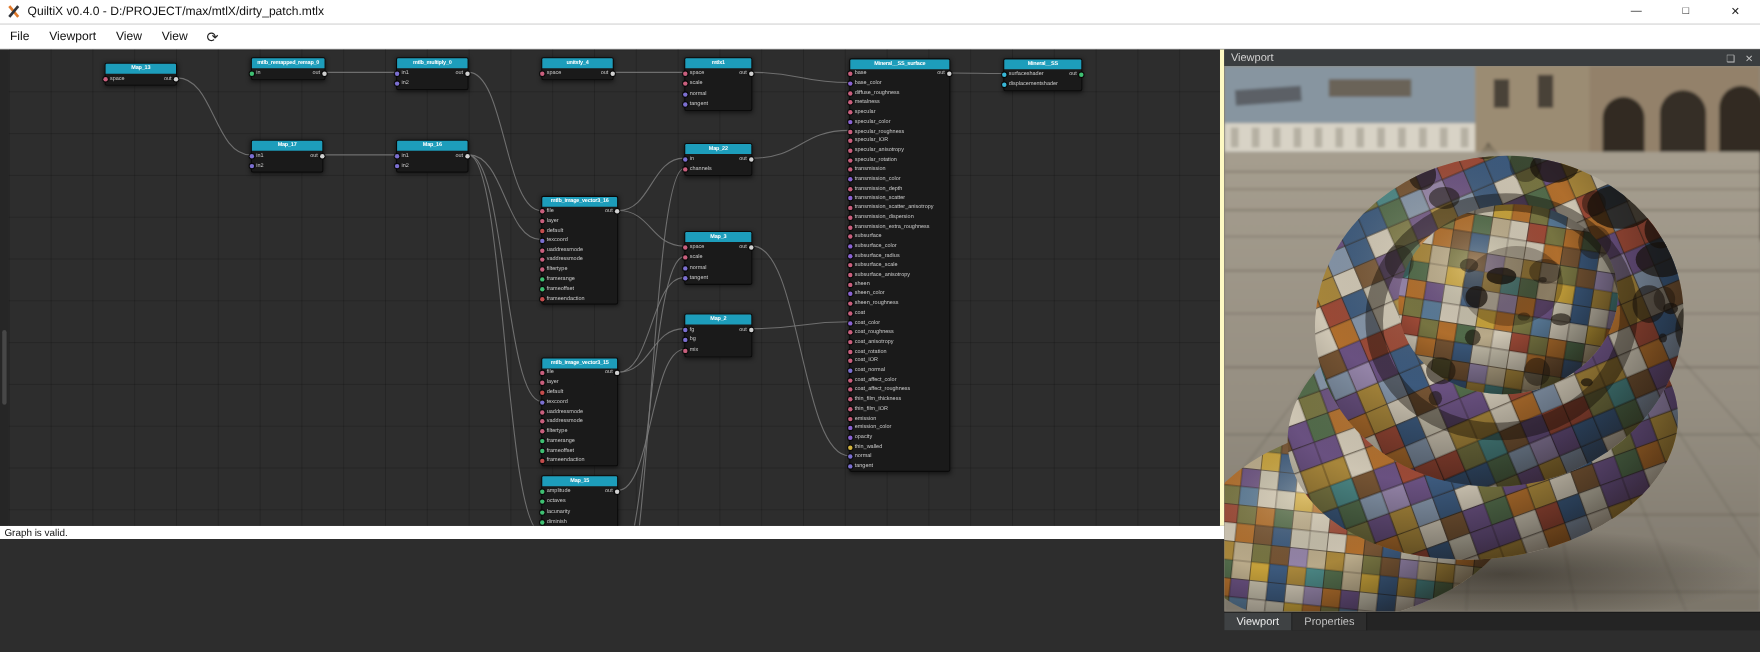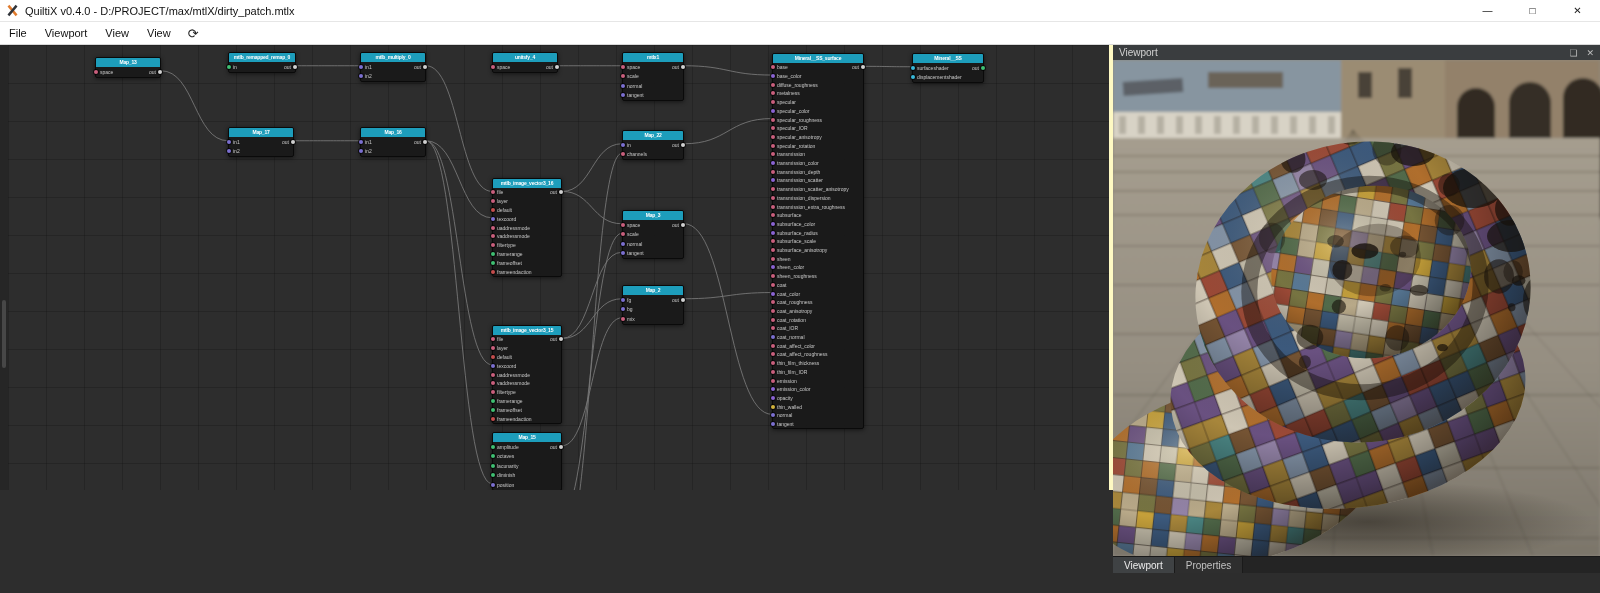--- a/index.html
+++ b/index.html
@@ -788,14 +788,17 @@
           </svg>
       </div>
       <div class="vp-tabs">
         <div class="vp-tab active">Viewport</div>
         <div class="vp-tab">Properties</div>
       </div>
       <div class="vp-fill"></div>
     </div>
   </div>
 
+  <div class="statusbar">
+    <span>Graph is valid.</span>
+  </div>
 
 </div>
 
 </body></html>

